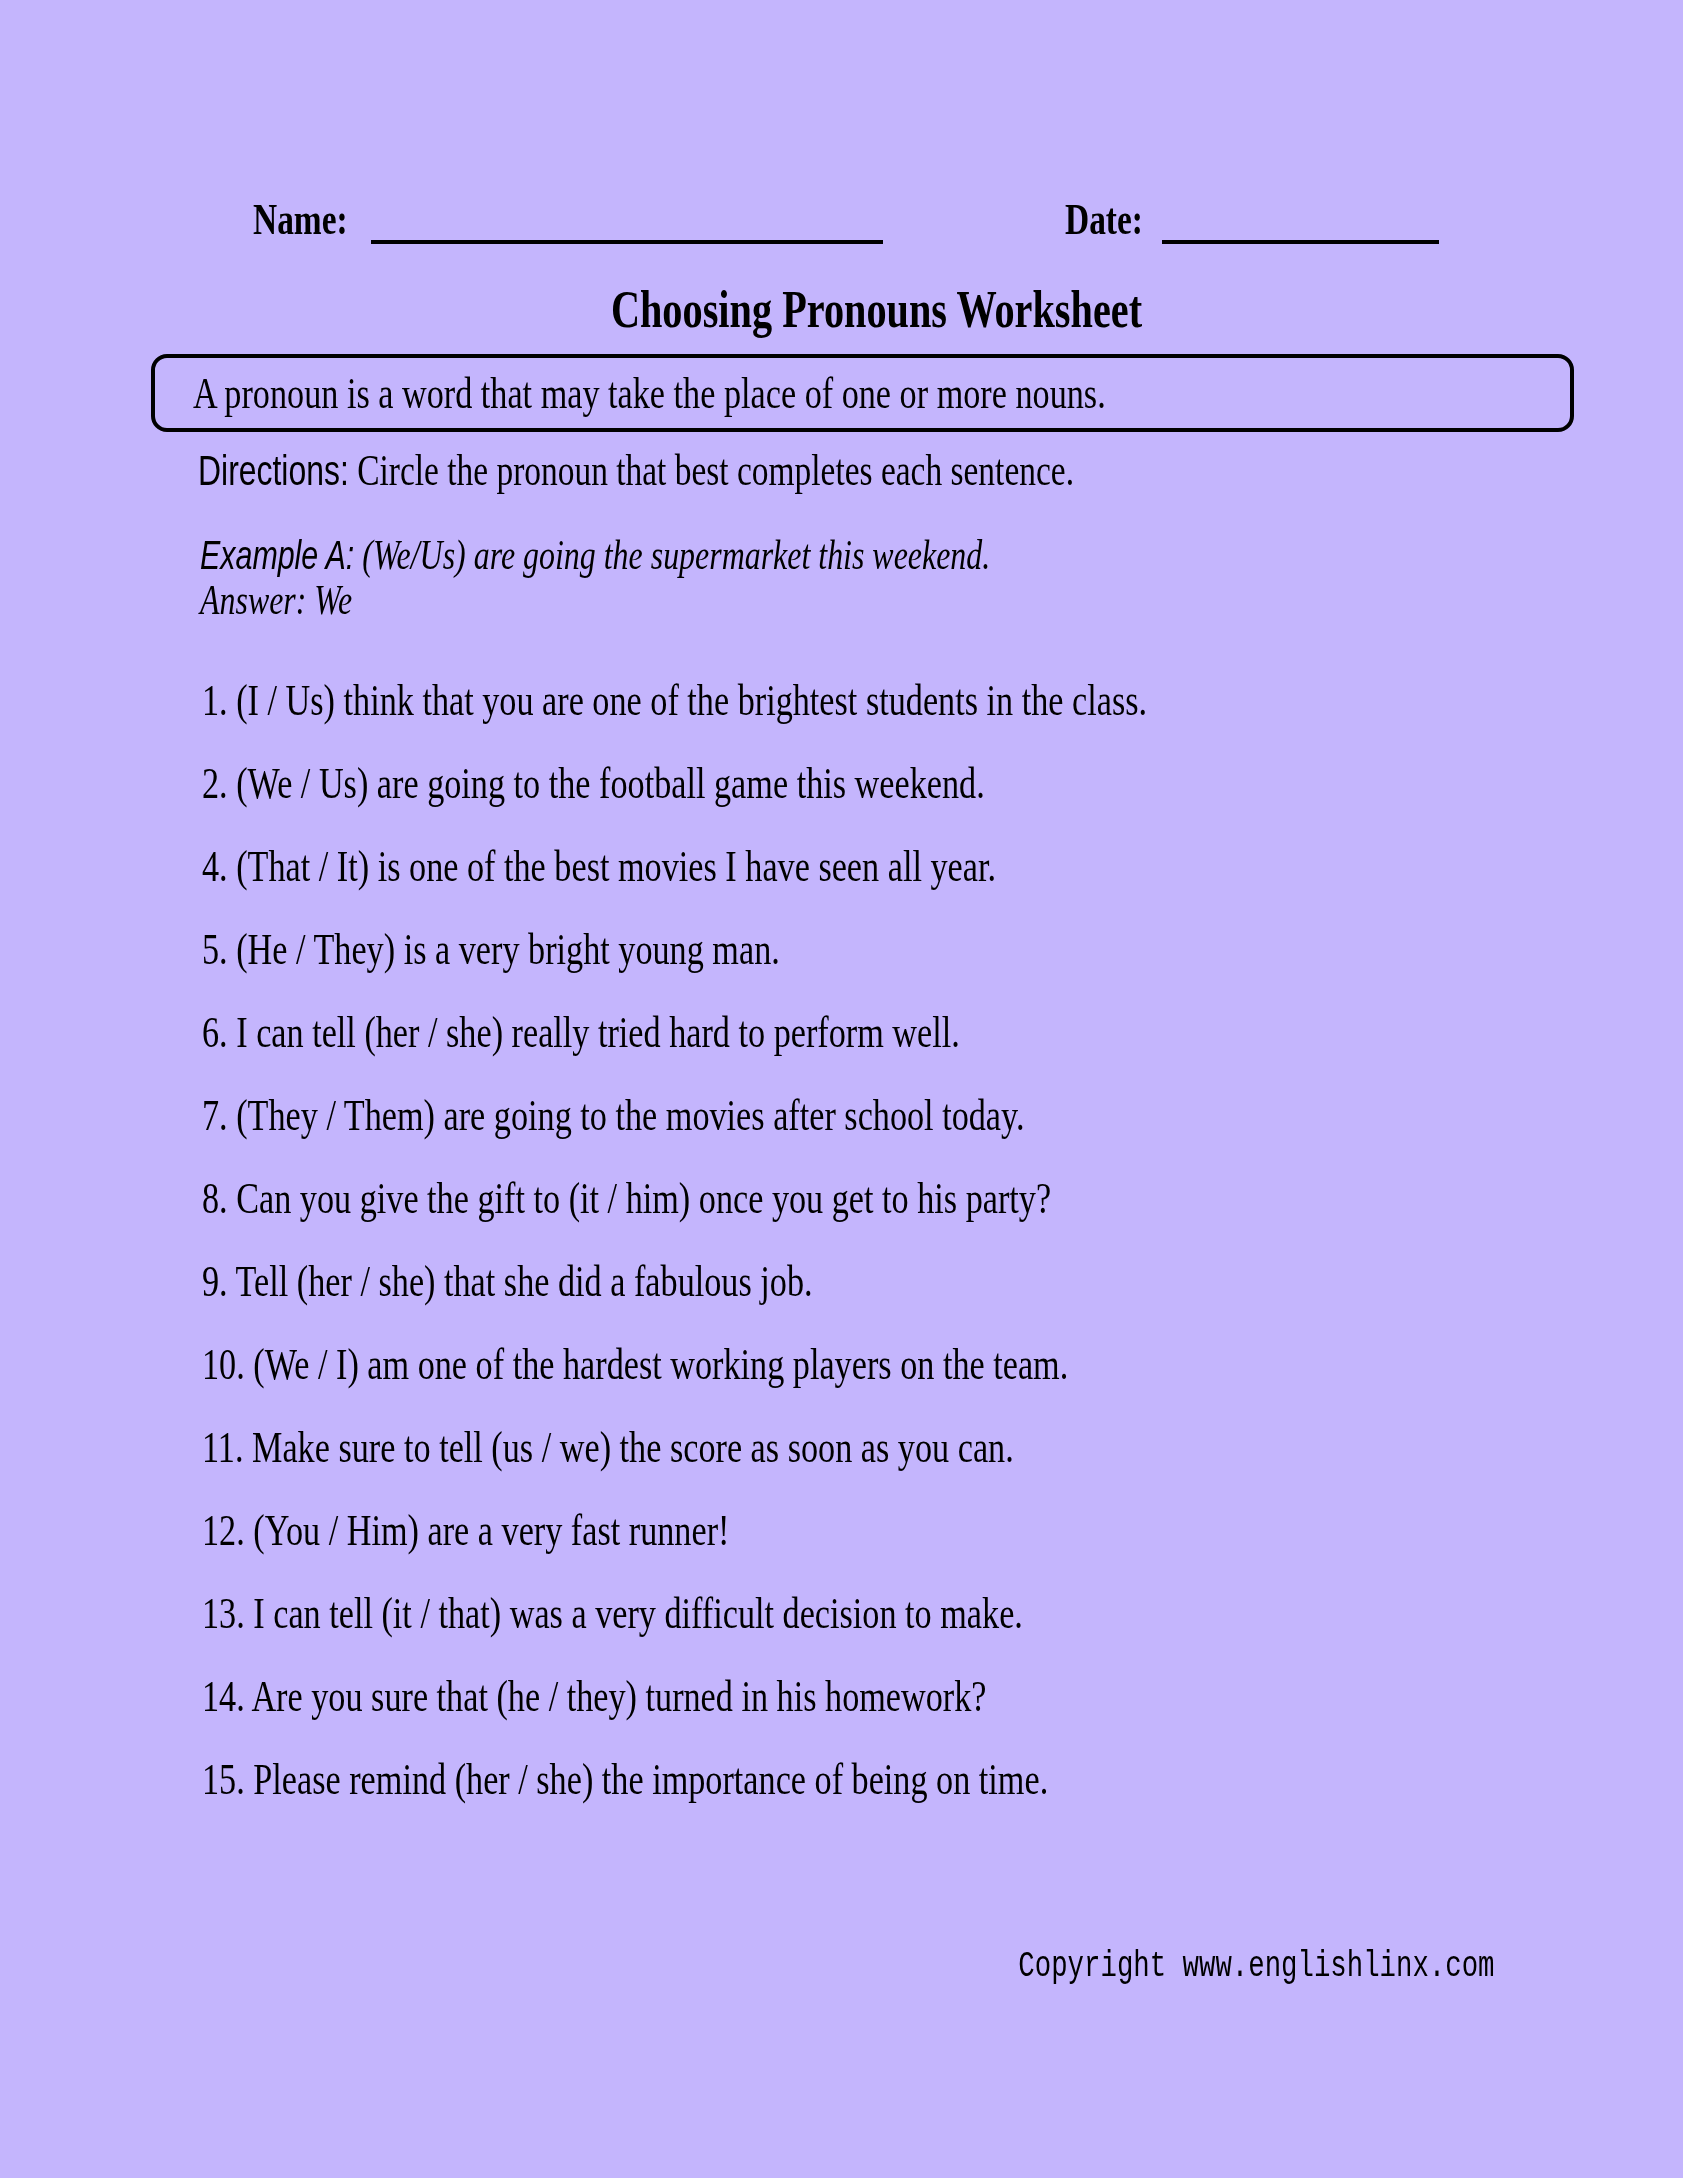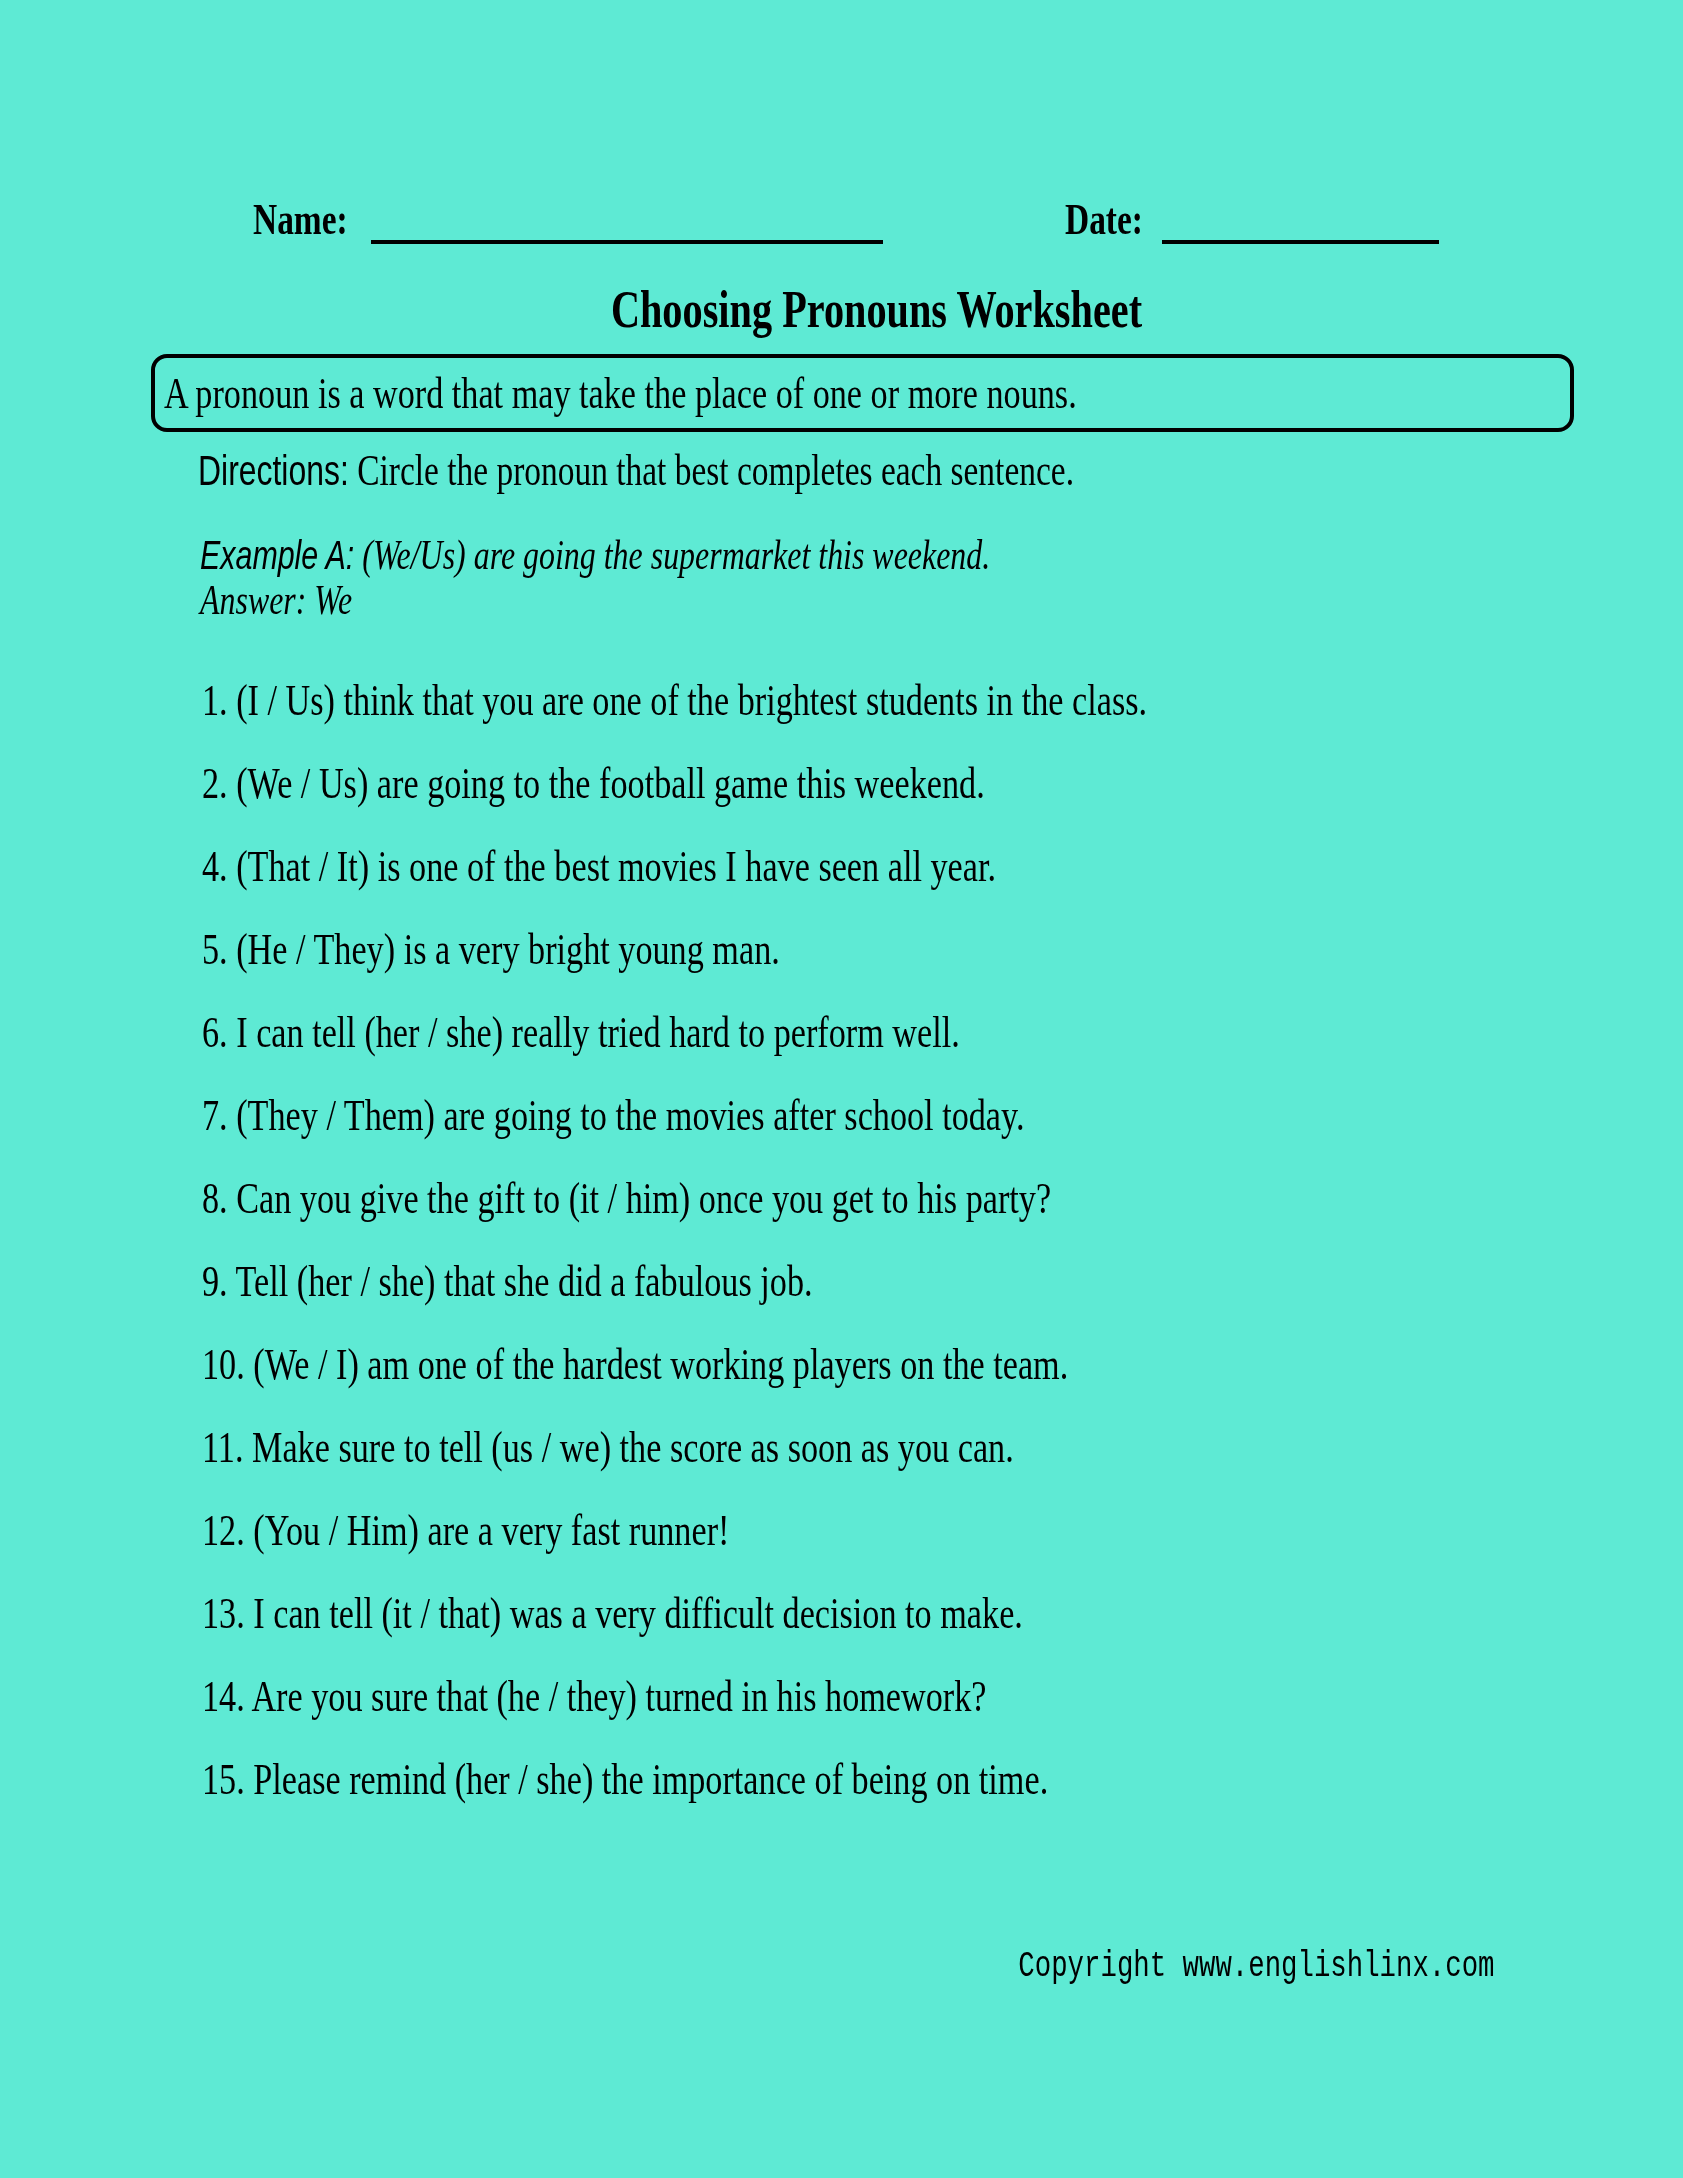--- a/index.html
+++ b/index.html
@@ -1,20 +1,20 @@
 <!DOCTYPE html>
 <html><head>
 <meta charset="utf-8">
 <style>
   html, body { margin: 0; padding: 0; background: #e8e8e8; }
   .page {
     position: relative;
     width: 1683px;
     height: 2178px;
-    background: #5eead4;
+    background: #c4b5fd;
     color: #000000;
     font-family: "Liberation Serif", serif;
     overflow: hidden;
   }
   
   .cond {
     display: inline-block;
     white-space: nowrap;
     transform: scaleX(0.76);
     transform-origin: 0 50%;
@@ -49,21 +49,21 @@
   }
 
   .def-box {
     left: 151px; top: 354px;
     width: 1423px; height: 78px;
     box-sizing: border-box;
     border: 4px solid #000000;
     border-radius: 16px;
     display: flex;
     align-items: center;
-    padding-left: 9px;
+    padding-left: 38px;
     font-size: 45px;
   }
 
   .directions {
     left: 198px; top: 447px;
     font-size: 44px;
     line-height: 48px;
   }
   .sans { font-family: "Liberation Sans", sans-serif; font-size: 42px; }
 

